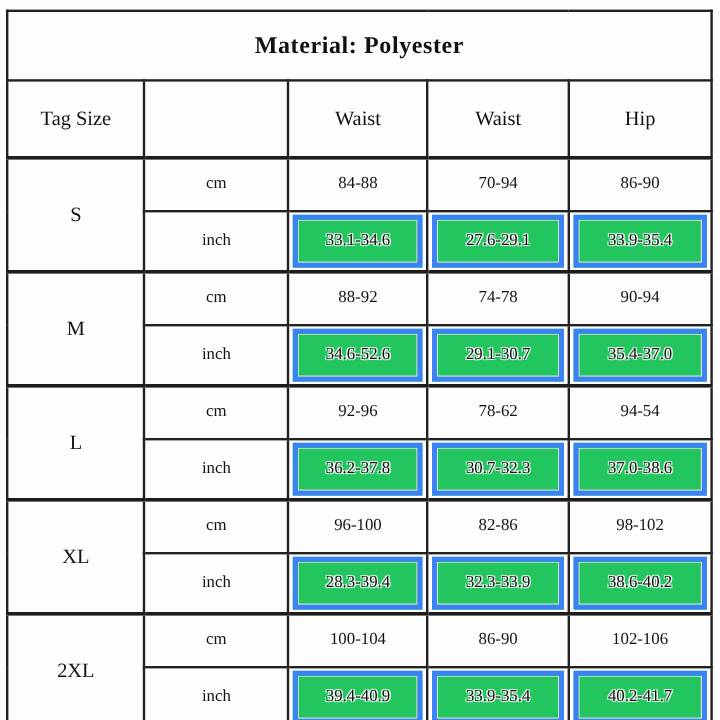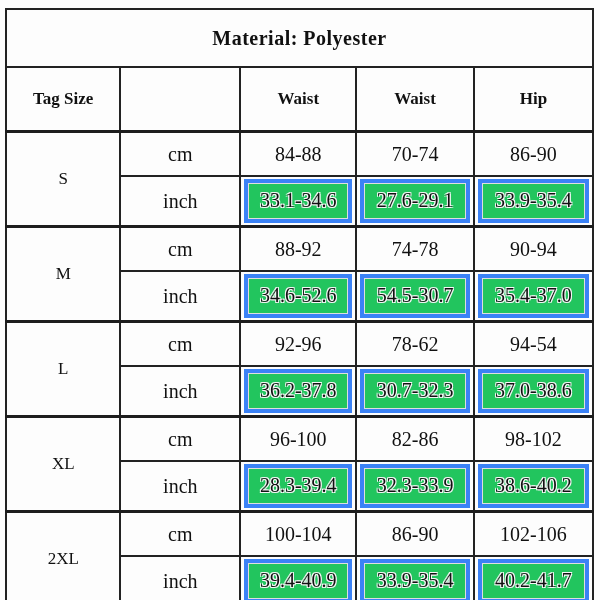--- a/index.html
+++ b/index.html
@@ -16,34 +16,33 @@
   }
   table.size-chart {
     width: 100%; height: 100%;
     border-collapse: collapse;
     table-layout: fixed;
   }
   td {
     border: 2px solid #222;
     text-align: center;
     vertical-align: middle;
-    font-size: 20px;
+    font-size: 14px;
     padding: 0;
     overflow: hidden;
   }
   td.material-cell {
     height: 56px;
     font-size: 20px;
     font-weight: bold;
     letter-spacing: 0.5px;
   }
   tr.header-row td {
     height: 62px;
     font-size: 17px;
-    font-weight: bold;
   }
   tr.data-row td { height: 42px; }
   tr.group-start td { border-top: 3px solid #1d1d1d; }
   td.size-cell { font-size: 17px; }
   .inch-box {
     margin: 2px 3px;
     height: 36px;
     line-height: 35px;
     background: #22c55e;
     border: 4px solid #3b82f6;
@@ -73,21 +72,21 @@
       <td></td>
       <td>Waist</td>
       <td>Waist</td>
       <td>Hip</td>
     </tr>
 
     <tr class="data-row group-start">
       <td class="size-cell" rowspan="2">S</td>
       <td>cm</td>
       <td>84-88</td>
-      <td>70-74</td>
+      <td>70-94</td>
       <td>86-90</td>
     </tr>
     <tr class="data-row">
       <td>inch</td>
       <td>
             <div class="inch-box">33.1-34.6</div>
           </td>
       <td>
             <div class="inch-box">27.6-29.1</div>
           </td>
@@ -102,21 +101,21 @@
       <td>88-92</td>
       <td>74-78</td>
       <td>90-94</td>
     </tr>
     <tr class="data-row">
       <td>inch</td>
       <td>
             <div class="inch-box">34.6-52.6</div>
           </td>
       <td>
-            <div class="inch-box">54.5-30.7</div>
+            <div class="inch-box">29.1-30.7</div>
           </td>
       <td>
             <div class="inch-box">35.4-37.0</div>
           </td>
     </tr>
 
     <tr class="data-row group-start">
       <td class="size-cell" rowspan="2">L</td>
       <td>cm</td>
       <td>92-96</td>

